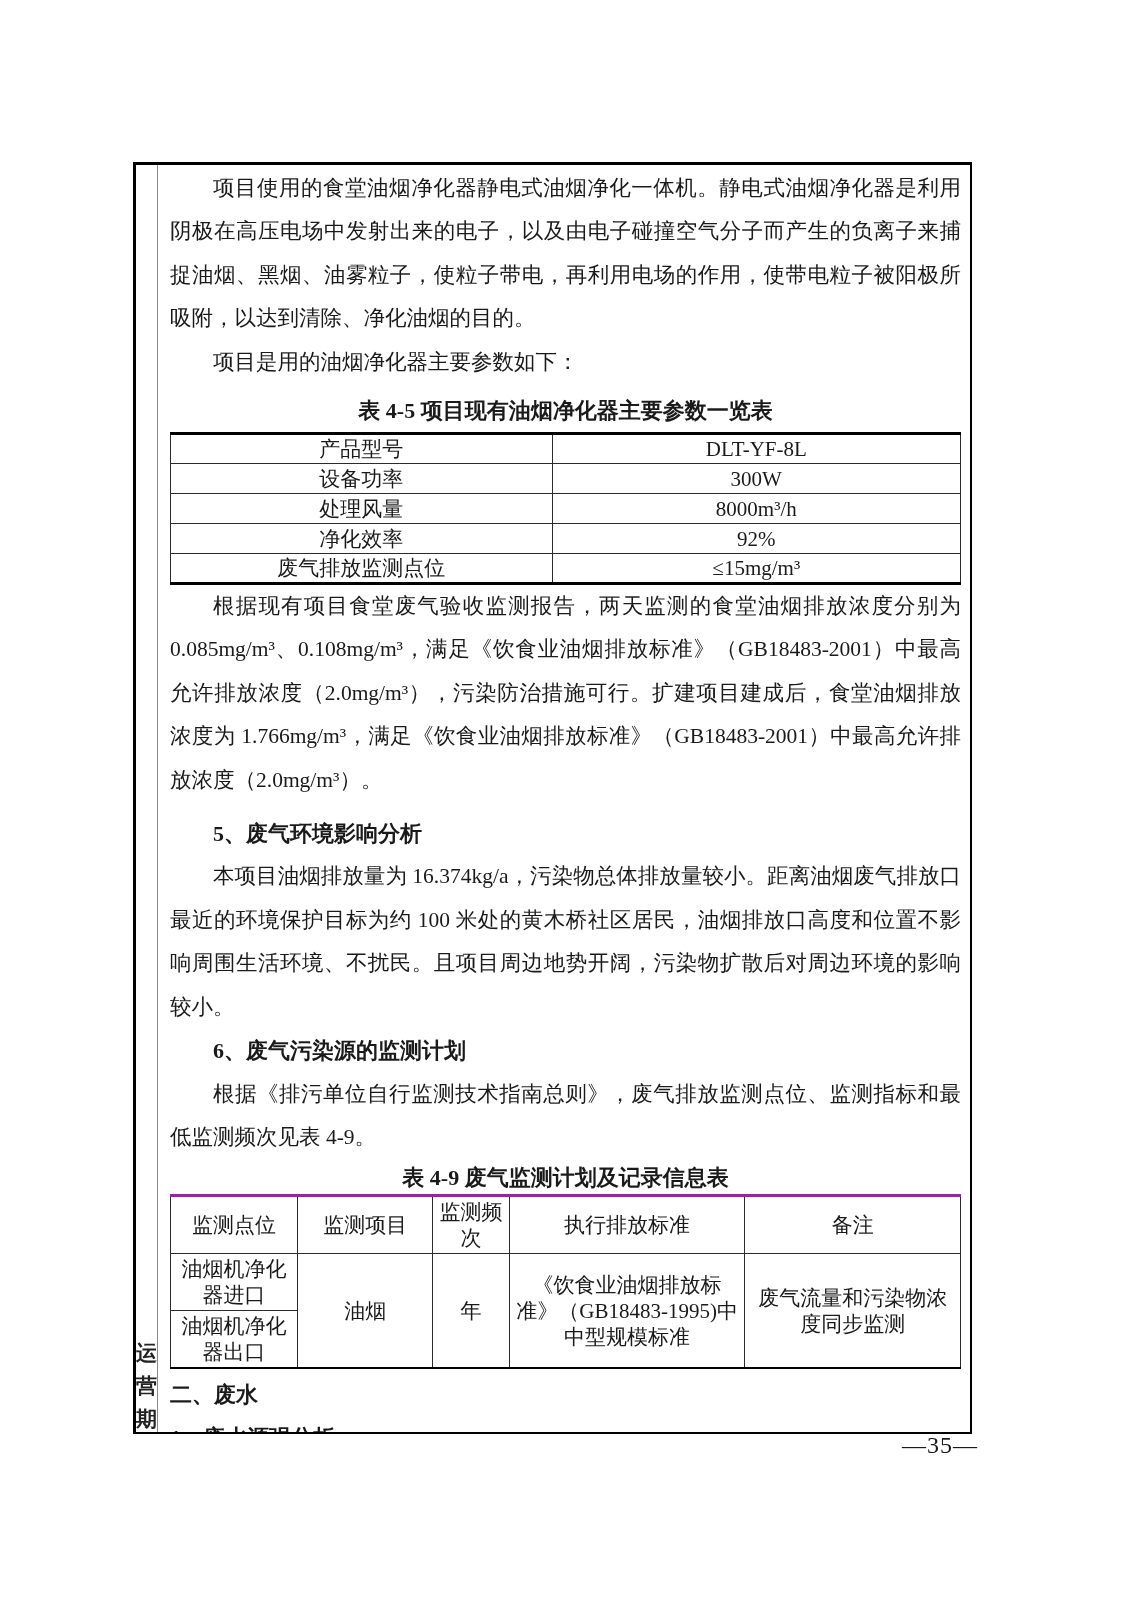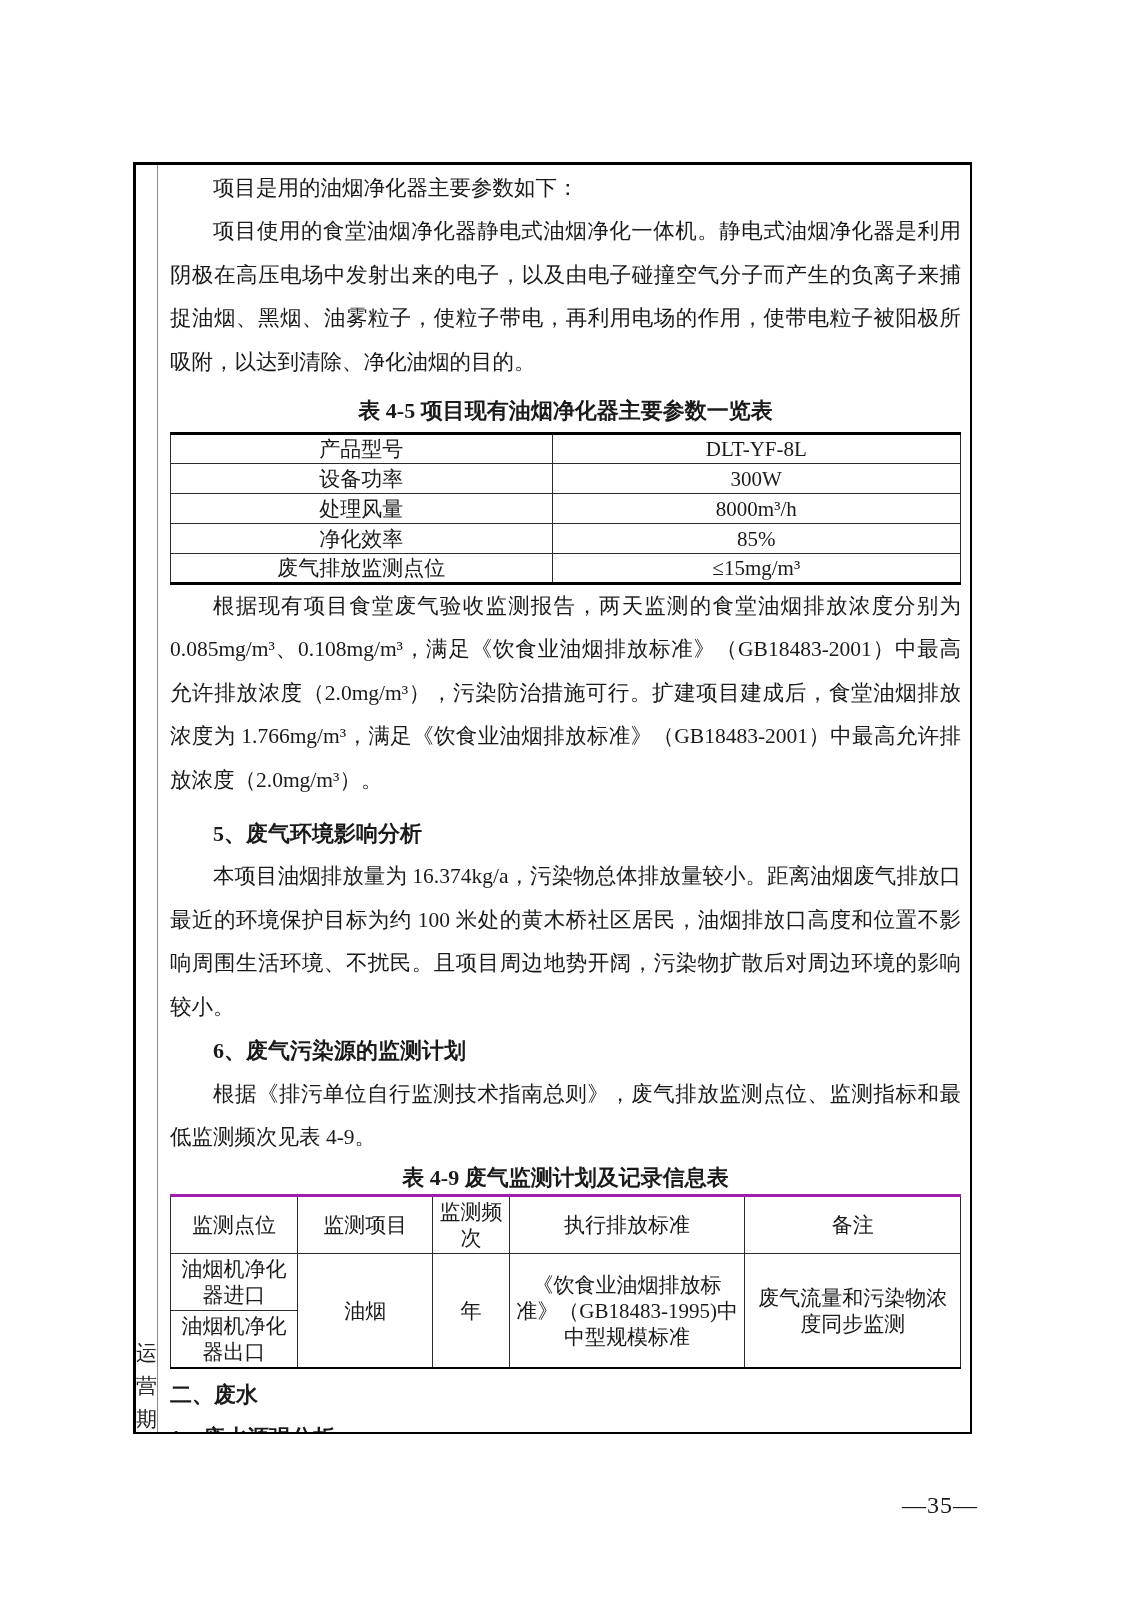--- a/index.html
+++ b/index.html
@@ -30,20 +30,21 @@
   }
   .vlabel {
     position:absolute;
     bottom:-4px; left:0;
     width:100%;
     font-size:21px;
     line-height:33px;
     text-align:center;
     word-break:break-all;
     color:#222;
+    font-weight:bold;
   }
   .content {
     flex:1;
     padding:2px 9px 0 12px;
     overflow:hidden;
   }
   p.body {
     font-size:21.5px;
     line-height:43.4px;
     text-align:justify;
@@ -92,44 +93,44 @@
     border:1px solid #2b2b2b;
     text-align:center;
     vertical-align:middle;
     line-height:26px;
     padding:2px 4px;
   }
   table.t49 tr.hdr td { height:56px; }
   table.t49 tr.r1 td, table.t49 tr.r2 td { height:48px; }
   .pageno {
     position:absolute;
-    left:880px; top:1492px;
+    left:880px; top:1432px;
     width:120px;
     text-align:center;
     font-size:24px;
     letter-spacing:1px;
     color:#1a1a1a;
   }
 </style>
 </head>
 <body>
 
 <div class="page">
 
   <div class="doc-table">
 
     <div class="label-col">
       <div class="vlabel">运营期</div>
     </div>
 
     <div class="content">
 
+      <p class="body indent">项目使用的食堂油烟净化器静电式油烟净化一体机。静电式油烟净化器是利用阴极在高压电场中发射出来的电子，以及由电子碰撞空气分子而产生的负离子来捕捉油烟、黑烟、油雾粒子，使粒子带电，再利用电场的作用，使带电粒子被阳极所吸附，以达到清除、净化油烟的目的。</p>
+
       <p class="body indent">项目是用的油烟净化器主要参数如下：</p>
-
-      <p class="body indent">项目使用的食堂油烟净化器静电式油烟净化一体机。静电式油烟净化器是利用阴极在高压电场中发射出来的电子，以及由电子碰撞空气分子而产生的负离子来捕捉油烟、黑烟、油雾粒子，使粒子带电，再利用电场的作用，使带电粒子被阳极所吸附，以达到清除、净化油烟的目的。</p>
 
       <div class="tcap">表 4-5 项目现有油烟净化器主要参数一览表</div>
 
       <table class="t45">
         <colgroup>
             <col style="width:48.3%">
             <col style="width:51.7%">
           </colgroup>
         <tbody>
           <tr>
@@ -139,21 +140,21 @@
           <tr>
             <td>设备功率</td>
             <td>300W</td>
           </tr>
           <tr>
             <td>处理风量</td>
             <td>8000m³/h</td>
           </tr>
           <tr>
             <td>净化效率</td>
-            <td>85%</td>
+            <td>92%</td>
           </tr>
           <tr>
             <td>废气排放监测点位</td>
             <td>≤15mg/m³</td>
           </tr>
         </tbody>
       </table>
 
       <p class="body indent">根据现有项目食堂废气验收监测报告，两天监测的食堂油烟排放浓度分别为 0.085mg/m³、0.108mg/m³，满足《饮食业油烟排放标准》（GB18483-2001）中最高允许排放浓度（2.0mg/m³），污染防治措施可行。扩建项目建成后，食堂油烟排放浓度为 1.766mg/m³，满足《饮食业油烟排放标准》（GB18483-2001）中最高允许排放浓度（2.0mg/m³）。</p>
 

